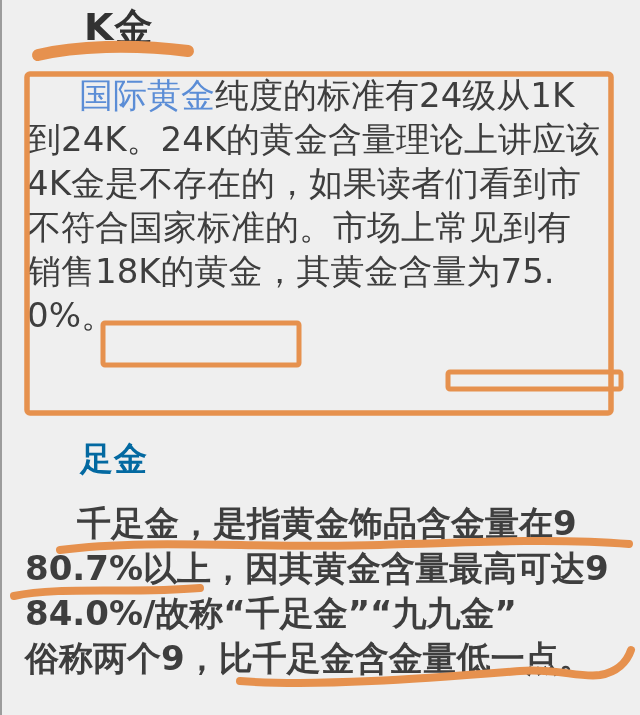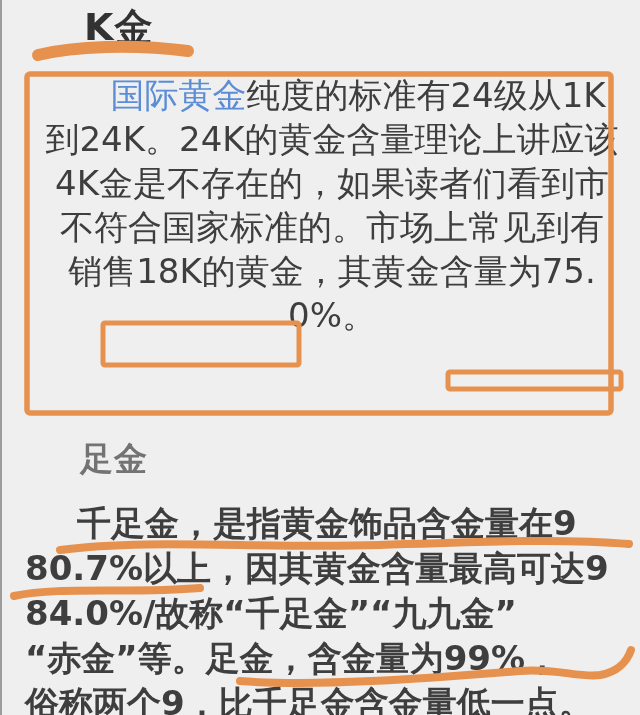--- a/index.html
+++ b/index.html
@@ -37,21 +37,21 @@
     color: #323232;
     letter-spacing: 1px;
     white-space: nowrap;
   }
 
   .heading-zu {
     position: absolute;
     left: 80px; top: 437px;
     font-size: 33px;
     font-weight: bold;
-    color: #737373;
+    color: #0369a1;
     letter-spacing: 1px;
     white-space: nowrap;
   }
 
   .para {
     position: absolute;
     font-size: 34px;
     color: var(--text);
     letter-spacing: 0px;
   }
@@ -62,21 +62,21 @@
   }
   .para-2 {
     left: 25px; top: 501px;
     width: 612px;
     line-height: 45px;
   }
   .line {
     white-space: nowrap;
     height: inherit;
   }
-  .para-1 .line { height: 44px; text-align: center; }
+  .para-1 .line { height: 44px; }
   .para-2 .line { height: 45px; font-weight: bold; }
   .indent { padding-left: 52px; }
 
   .inline-link {
     color: var(--link);
     cursor: pointer;
   }
 
   .annotation-layer {
     position: absolute;
@@ -111,21 +111,20 @@
     <div class="line">销售18K的黄金，其黄金含量为75.</div>
     <div class="line">0%。</div>
   </div>
 
   <div class="heading-zu">足金</div>
 
   <div class="para para-2">
     <div class="line indent">千足金，是指黄金饰品含金量在9</div>
     <div class="line">80.7%以上，因其黄金含量最高可达9</div>
     <div class="line">84.0%/故称“千足金”“九九金”</div>
-    <div class="line">“赤金”等。足金，含金量为99%，</div>
     <div class="line">俗称两个9，比千足金含金量低一点。</div>
   </div>
 
   <svg class="annotation-layer" viewBox="0 0 640 715">
 
     <path d="M 38 55 C 75 46, 132 44, 188 51" stroke-width="12"></path>
 
     <rect x="27" y="74" width="584" height="339" rx="3" stroke-width="5.5"></rect>
 
     <rect x="103" y="323" width="196" height="42" rx="2" stroke-width="5"></rect>

